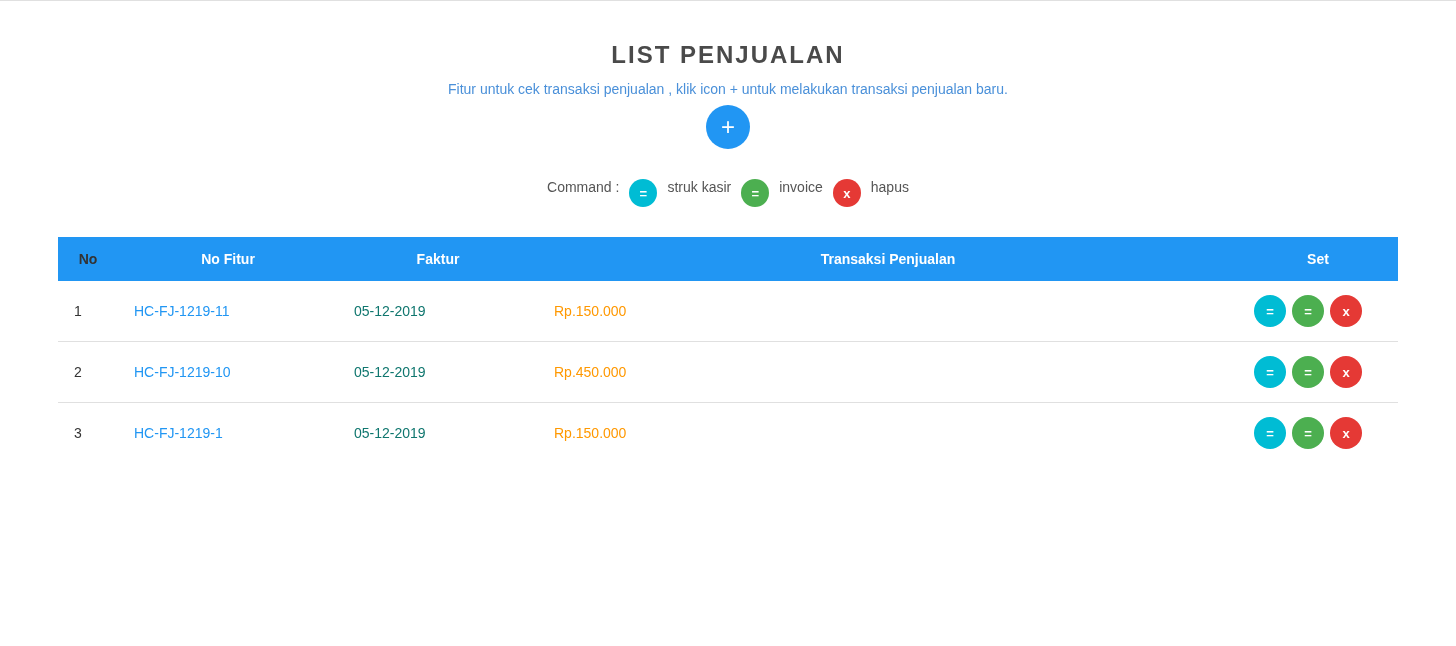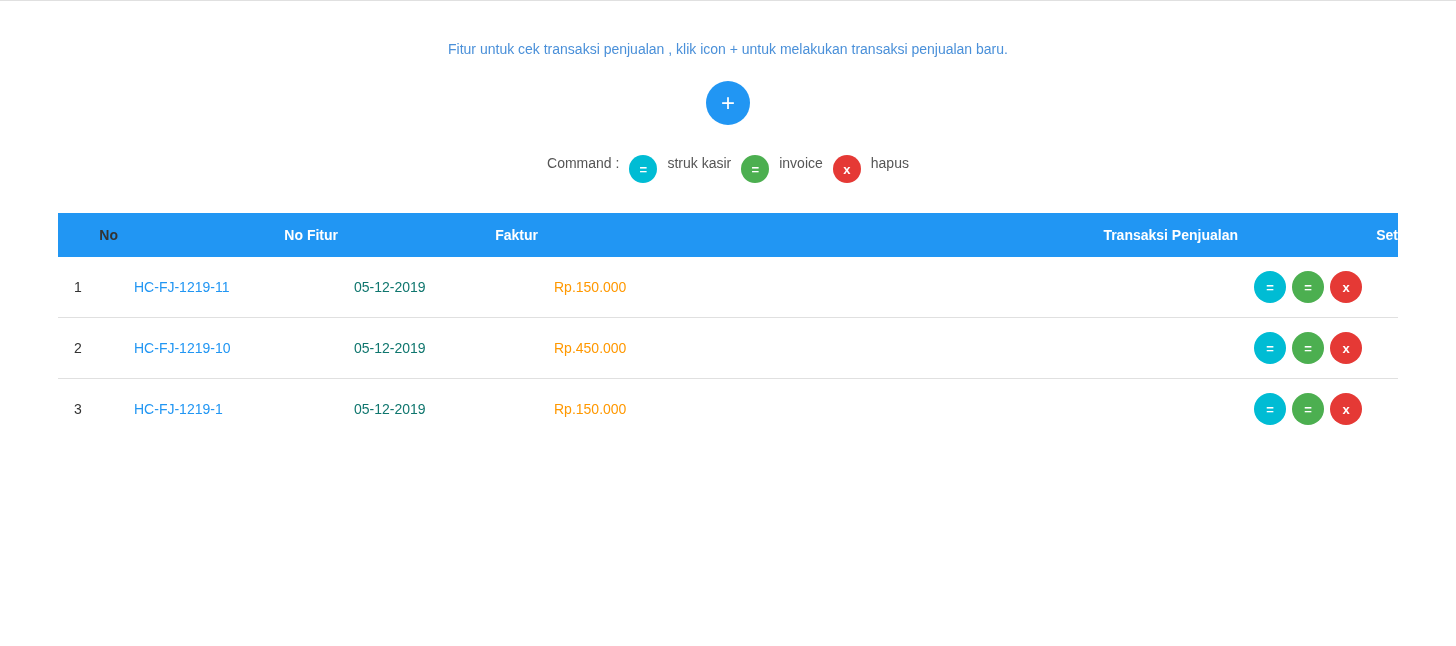--- a/index.html
+++ b/index.html
@@ -27,21 +27,21 @@
       font-weight: bold;
       color: #4a4a4a;
       letter-spacing: 2px;
       margin-bottom: 12px;
     }
 
     .page-subtitle {
       text-align: center;
       color: #4a90d9;
       font-size: 14px;
-      margin-bottom: 24px;
+      margin-bottom: 8px;
     }
 
     .add-btn-container {
       display: flex;
       justify-content: center;
       margin-bottom: 30px;
     }
 
     .add-btn {
       width: 44px;
@@ -101,22 +101,22 @@
       width: 100%;
       border-collapse: collapse;
     }
 
     .data-table thead tr {
       background: #2196f3;
       color: white;
     }
 
     .data-table thead th {
-      padding: 14px 0;
-      text-align: right;
+      padding: 14px 12px;
+      text-align: center;
       font-size: 14px;
       font-weight: bold;
     }
 
     .data-table tbody tr {
       border-bottom: 1px solid #e0e0e0;
     }
 
     .data-table tbody tr:last-child {
       border-bottom: none;
@@ -188,20 +188,21 @@
       margin-bottom: 0;
     }
   </style>
 </head>
 <body>
 
 <hr class="top-divider">
 
 <div class="page-container">
 
+  <h1 class="page-title">LIST PENJUALAN</h1>
   <p class="page-subtitle">Fitur untuk cek transaksi penjualan , klik icon + untuk melakukan transaksi penjualan baru.</p>
 
   <div class="add-btn-container">
     <button class="add-btn">+</button>
   </div>
 
   <div class="command-legend">
     <span class="legend-label">Command :</span>
 
     <span class="legend-badge badge-teal">=</span>

